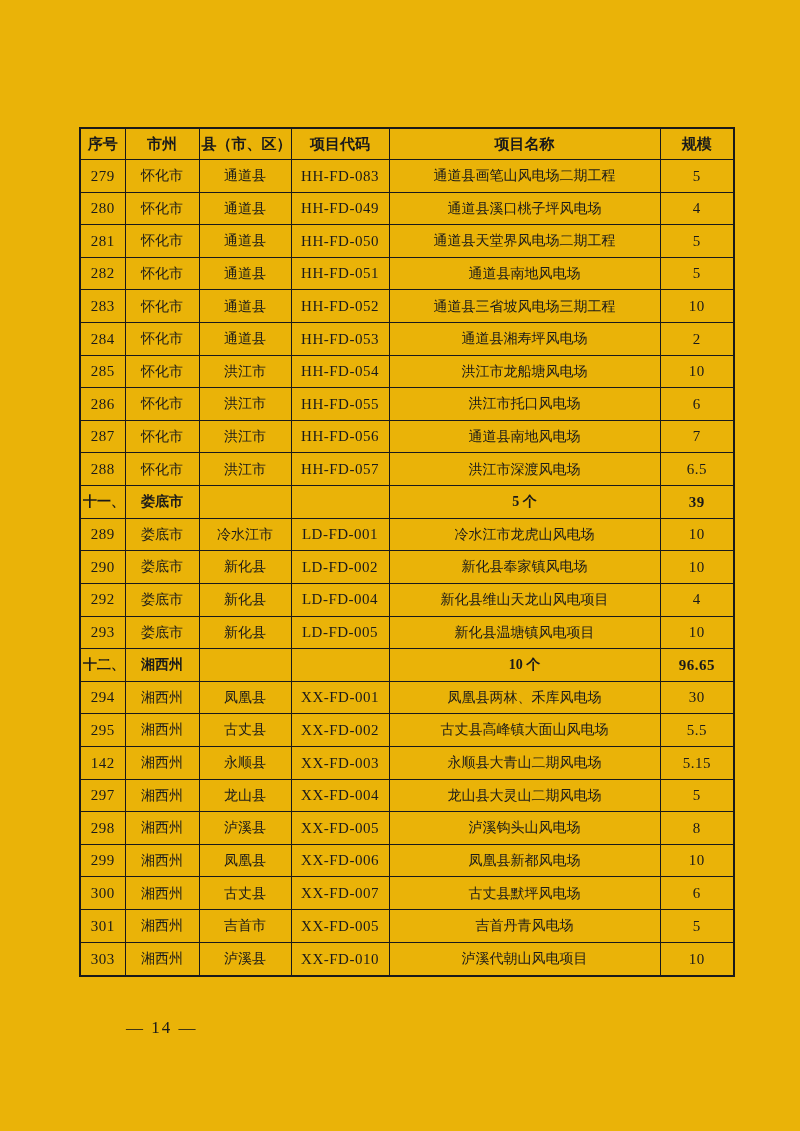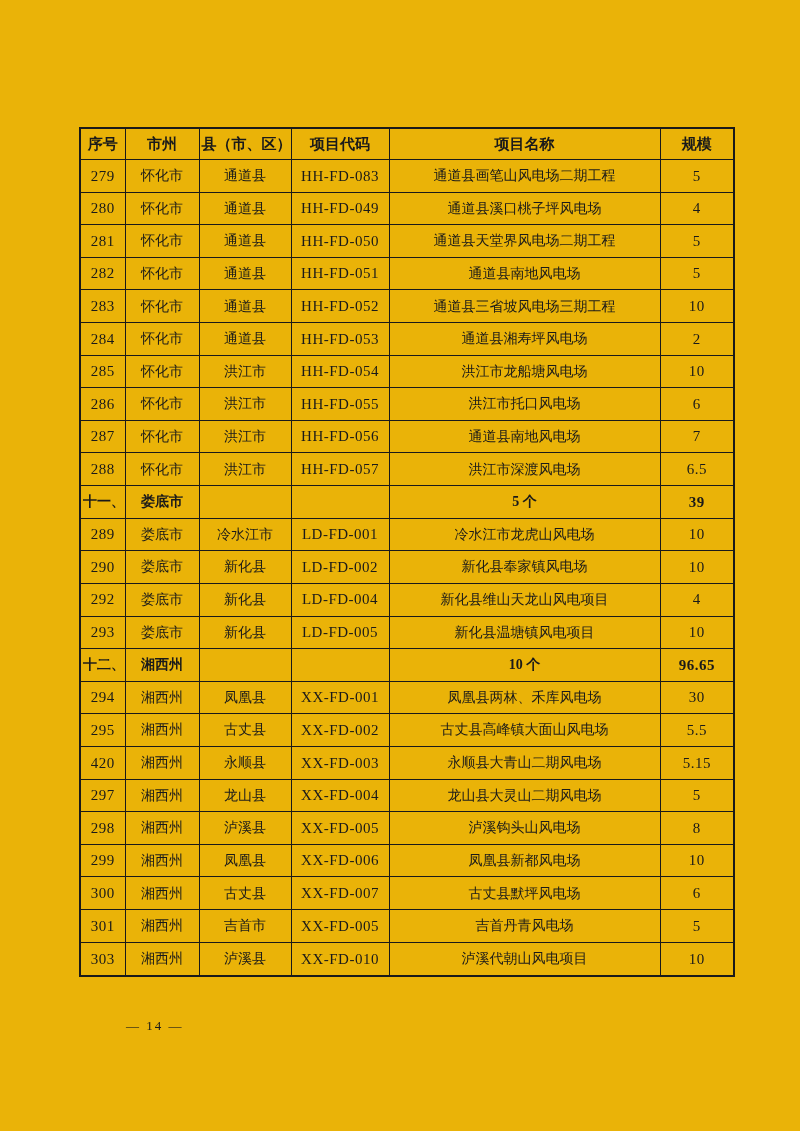--- a/index.html
+++ b/index.html
@@ -47,21 +47,21 @@
     font-size: 15px;
     letter-spacing: 0.5px;
   }
   .project-table tr.summary-row td {
     font-weight: bold;
   }
   .page-number {
     position: absolute;
     left: 126px;
     top: 1018px;
-    font-size: 13px;
+    font-size: 17px;
     letter-spacing: 2px;
     color: #1a1a1a;
   }
 </style>
 </head>
 <body>
 
 <div class="page">
 
   <table class="project-table">
@@ -222,21 +222,21 @@
         </tr>
         <tr>
           <td class="num">295</td>
           <td>湘西州</td>
           <td>古丈县</td>
           <td class="num">XX-FD-002</td>
           <td>古丈县高峰镇大面山风电场</td>
           <td class="num">5.5</td>
         </tr>
         <tr>
-          <td class="num">420</td>
+          <td class="num">142</td>
           <td>湘西州</td>
           <td>永顺县</td>
           <td class="num">XX-FD-003</td>
           <td>永顺县大青山二期风电场</td>
           <td class="num">5.15</td>
         </tr>
         <tr>
           <td class="num">297</td>
           <td>湘西州</td>
           <td>龙山县</td>

